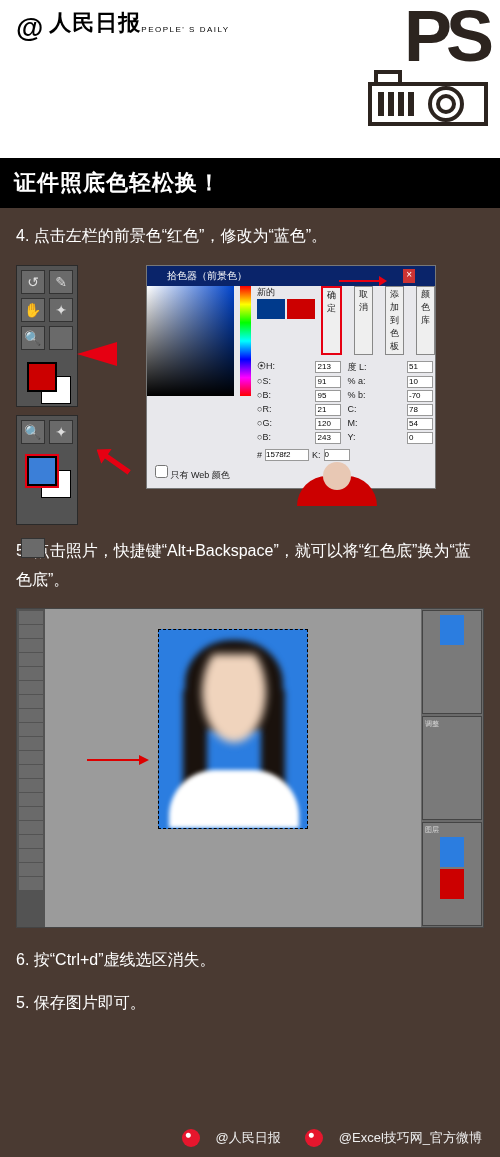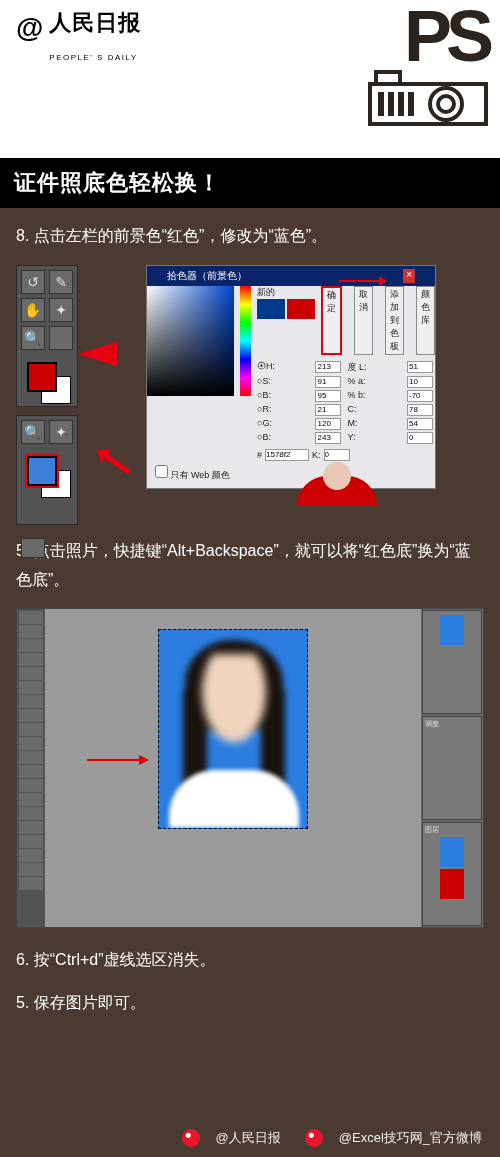--- a/index.html
+++ b/index.html
@@ -1,22 +1,22 @@
 <!DOCTYPE html>
 <html><head>
 <meta charset="utf-8">
 <style>
   *{box-sizing:border-box;margin:0;padding:0}
   body{width:500px;height:1157px;background:#4a3a32;font-family:"Microsoft YaHei",sans-serif;color:#fff;overflow:hidden}
   .header{background:#fff;height:158px;position:relative;padding:12px 16px}
   .logo{display:flex;align-items:flex-start;gap:6px;color:#000}
   .at{font-size:28px;font-weight:700}
-  .brand{display:flex;flex-direction:column;line-height:1}
+  .brand{display:flex;flex-direction:row;line-height:1}
   .brand-cn{font-size:22px;font-weight:900;letter-spacing:1px}
-  .brand-en{font-size:8px;letter-spacing:1.5px;margin-top:20px}
+  .brand-en{font-size:8px;letter-spacing:1.5px;margin-top:14px}
   .ps-block{position:absolute;right:12px;top:8px;display:flex;flex-direction:column;align-items:flex-end}
   .ps-letters{font-size:72px;font-weight:900;color:#2c241f;letter-spacing:-6px;line-height:0.8;font-family:Arial,sans-serif}
   .camera{width:120px;height:56px;margin-top:4px}
   .title-bar{background:#000;color:#fff;font-size:22px;font-weight:700;padding:10px 14px;letter-spacing:1px}
   .content{padding:14px 16px}
   .step{font-size:16px;line-height:1.8;margin-bottom:14px}
   .img-row4{display:flex;gap:8px;align-items:flex-start;margin-bottom:12px}
   .tools-col{display:flex;flex-direction:column;gap:8px}
   .toolpanel{background:#535353;border:1px solid #2a2a2a;width:62px;padding:4px;position:relative}
   .tool-icons{display:grid;grid-template-columns:1fr 1fr;gap:4px}
@@ -90,21 +90,21 @@
       <rect x="20" y="22" width="6" height="24" fill="#2c241f"></rect>
       <rect x="30" y="22" width="6" height="24" fill="#2c241f"></rect>
       <rect x="40" y="22" width="6" height="24" fill="#2c241f"></rect>
     </svg>
   </div>
 </div>
 
 <div class="title-bar">证件照底色轻松换！</div>
 
 <div class="content">
-  <p class="step">8. 点击左栏的前景色“红色”，修改为“蓝色”。</p>
+  <p class="step">4. 点击左栏的前景色“红色”，修改为“蓝色”。</p>
 
   <div class="img-row4">
     <div class="tools-col">
       <div class="toolpanel">
         <div class="tool-icons">
           <div class="ticon">↺</div>
           <div class="ticon">✎</div>
           <div class="ticon">✋</div>
           <div class="ticon">✦</div>
           <div class="ticon">🔍</div>

